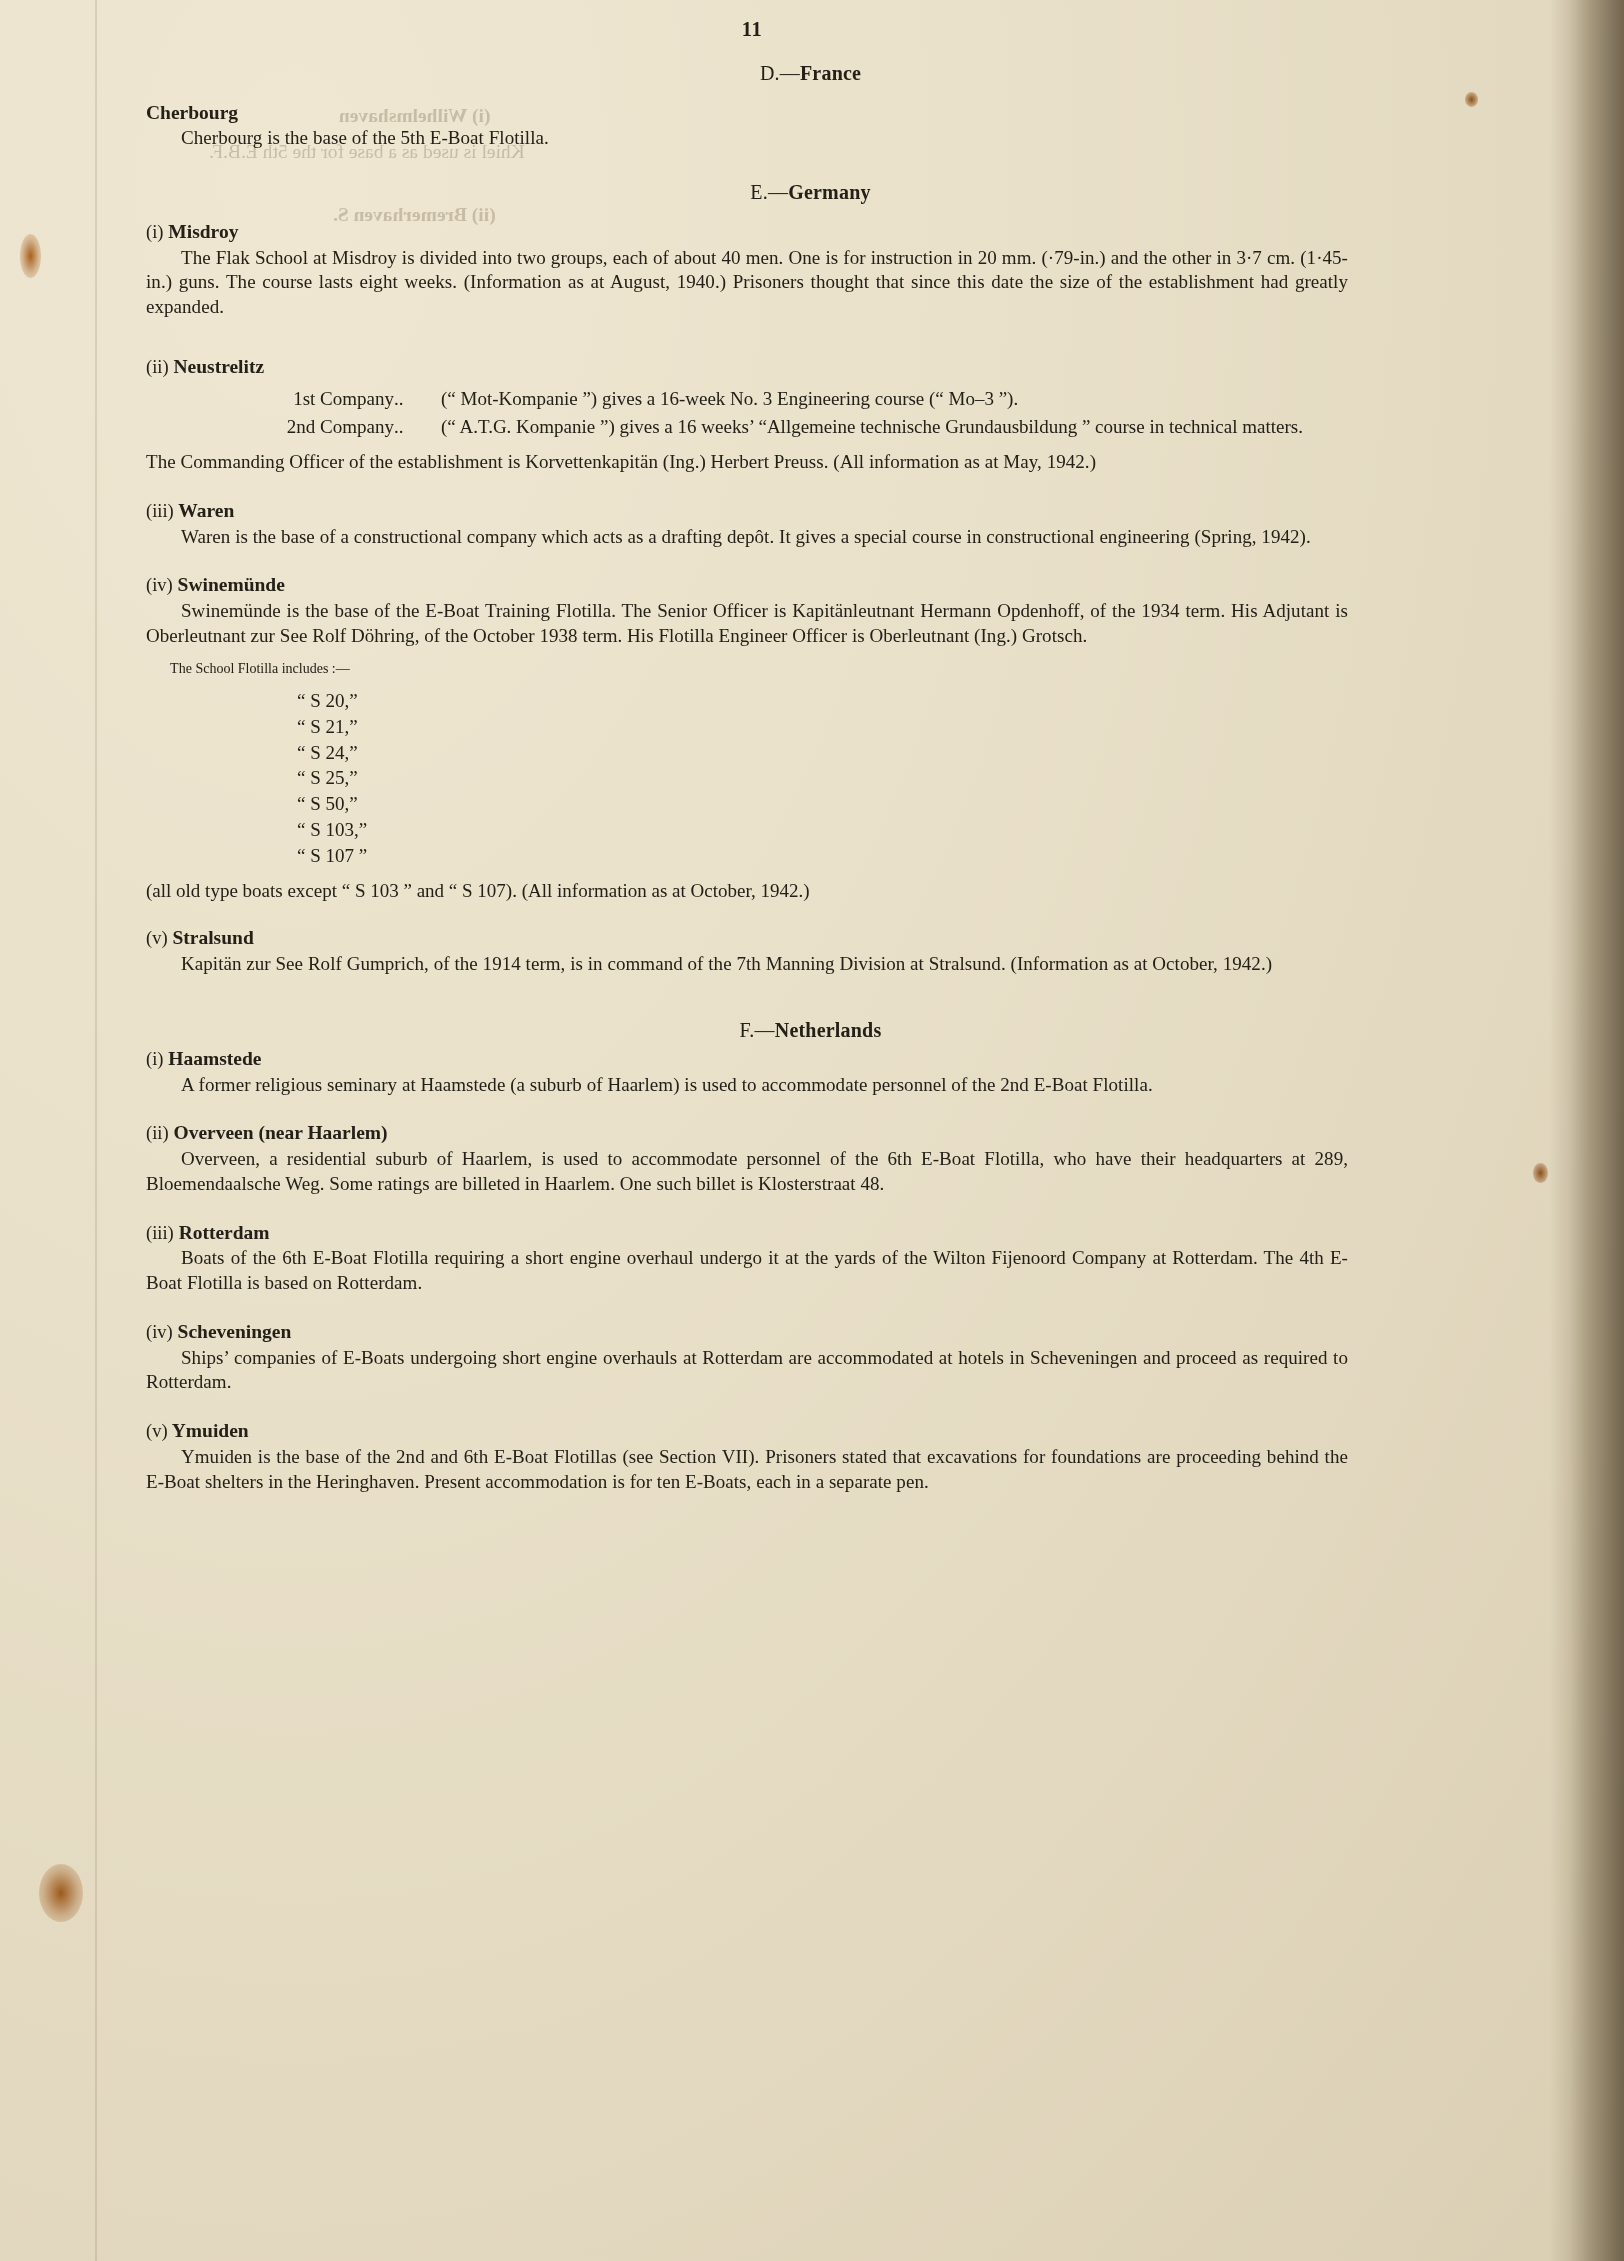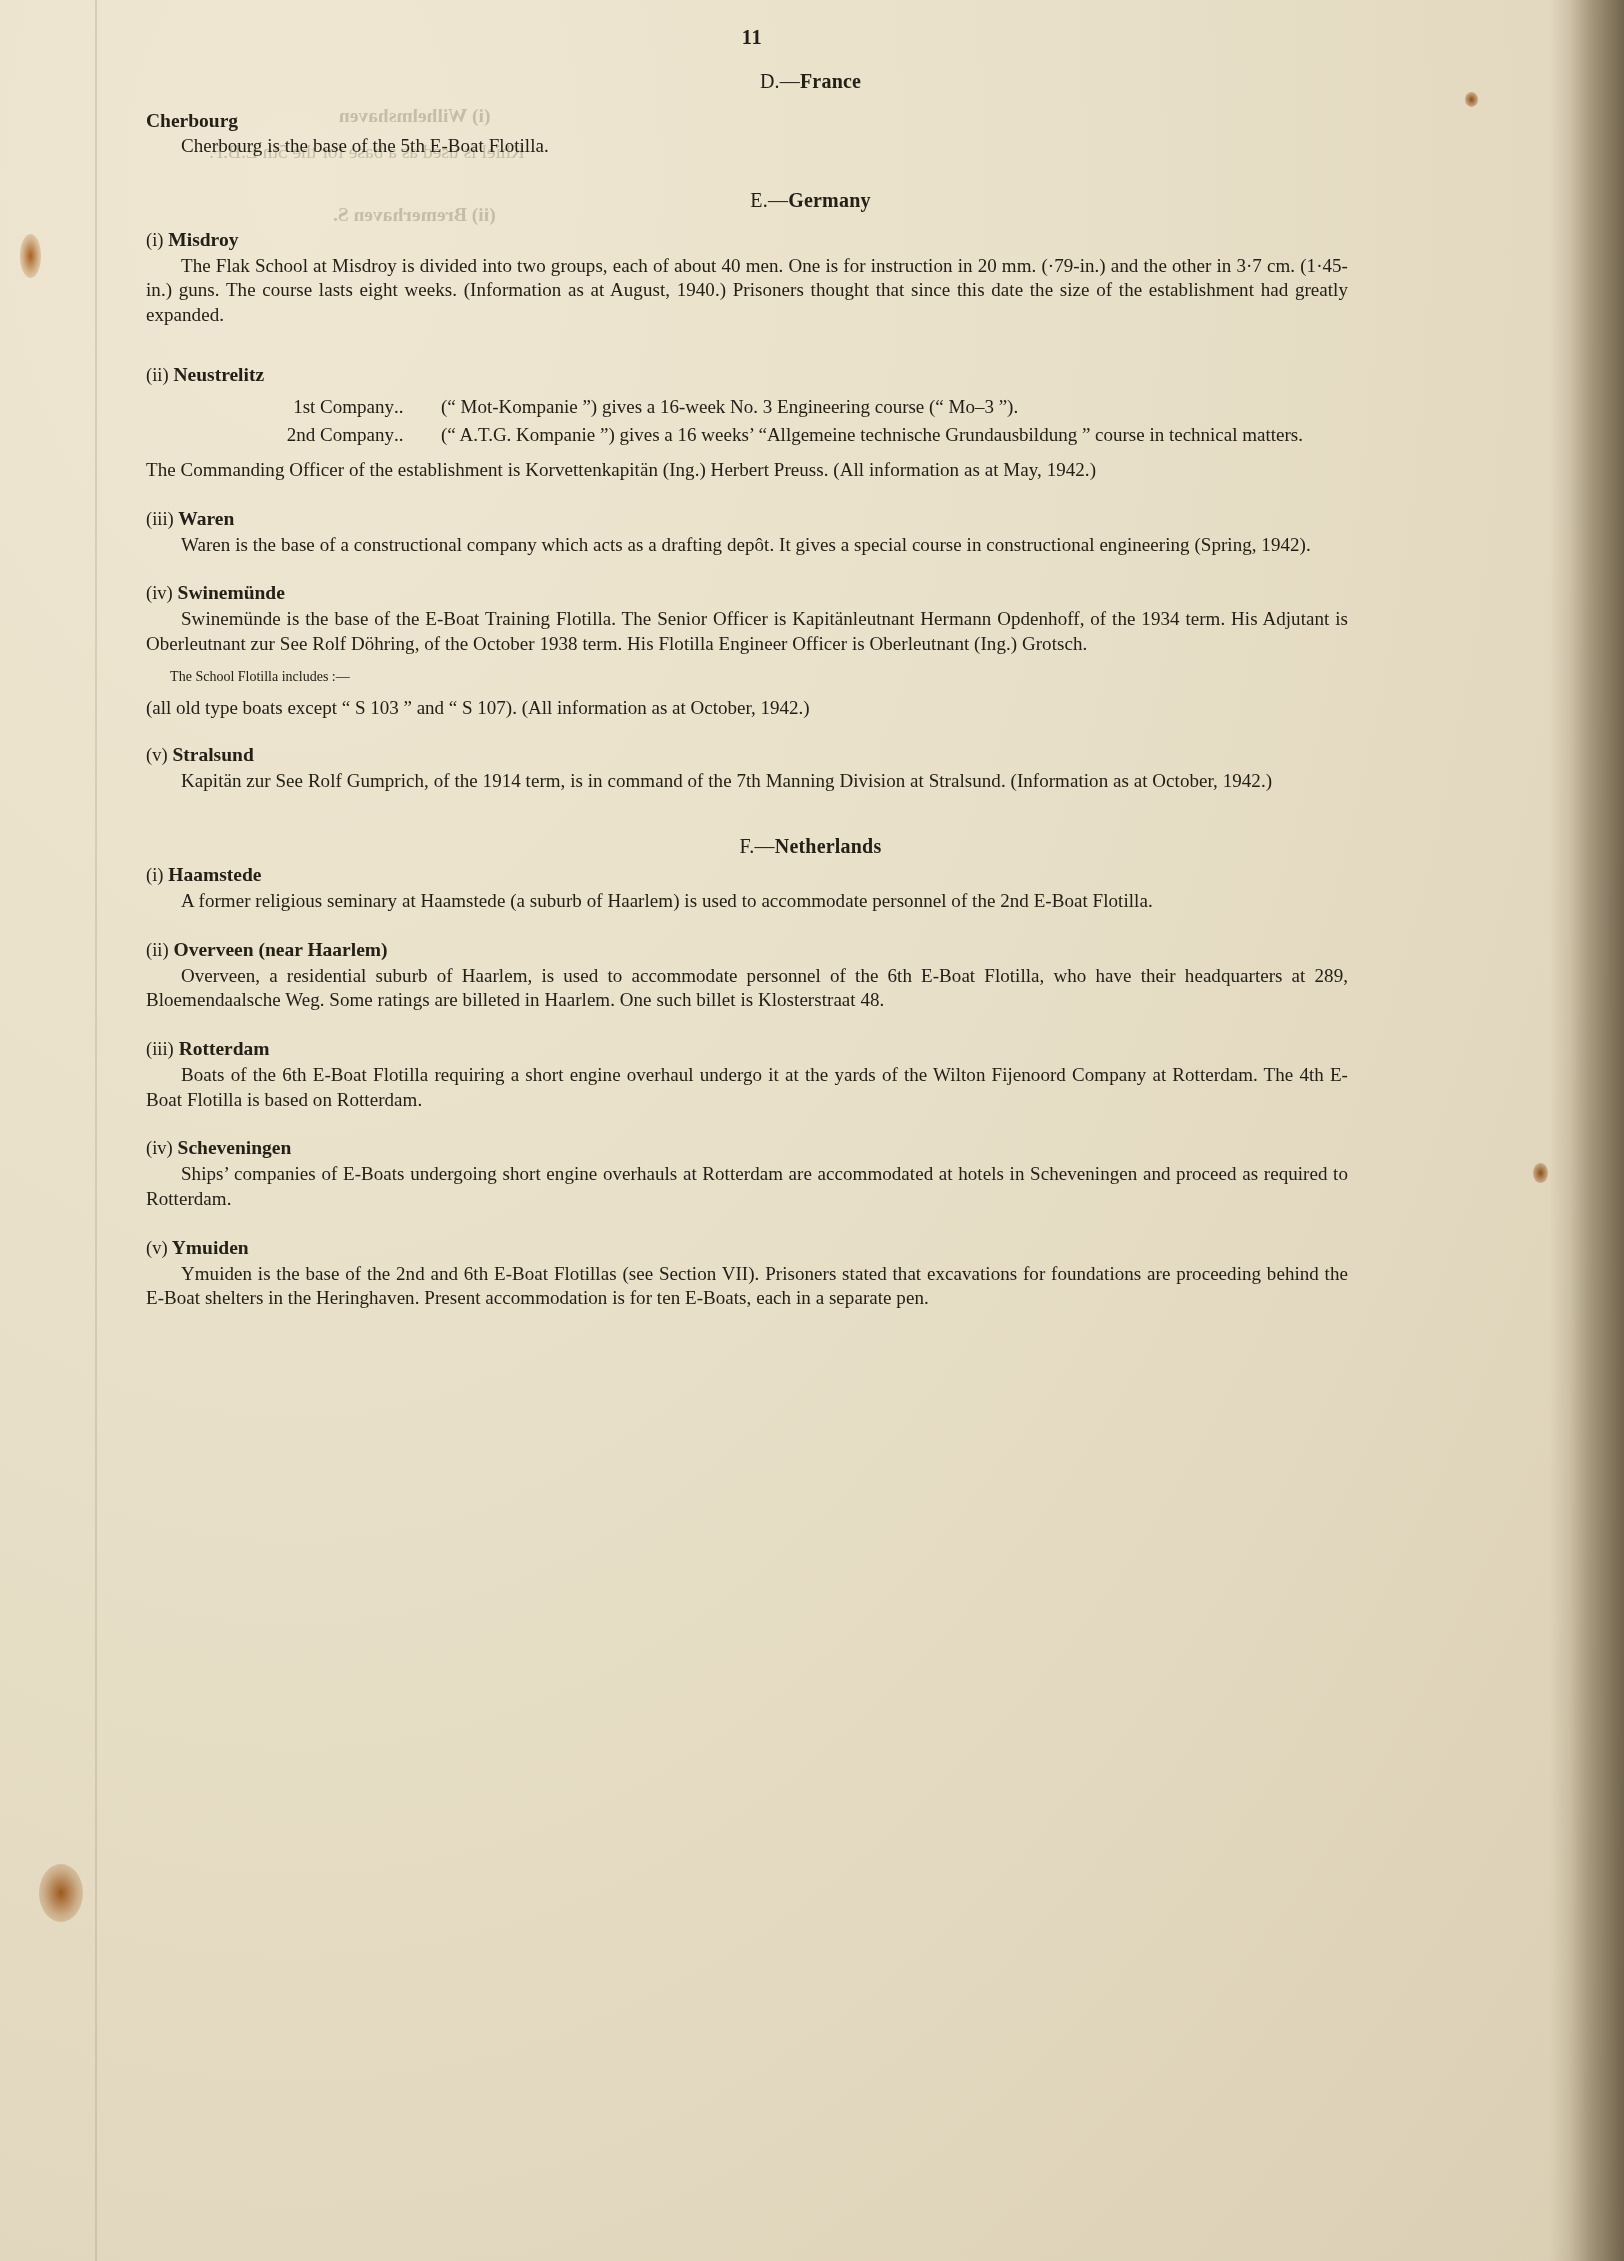--- a/index.html
+++ b/index.html
@@ -51,21 +51,21 @@
   }
   .stain {
     position: absolute;
     border-radius: 50%;
     pointer-events: none;
   }
 
   .content {
     position: absolute;
     left: 175px;
-    top: 12px;
+    top: 4px;
     width: 1271px;
   }
 
   .folio {
     text-align: center;
     font-weight: bold;
     font-size: 20.4px;
     letter-spacing: 0.5px;
     margin-top: 13.6px;
     margin-left: -117px;
@@ -212,20 +212,29 @@
     <p class="body">Waren is the base of a constructional company which acts as a drafting depôt.  It gives a special course in constructional engineering (Spring, 1942).</p>
 
     <div class="sub-head flush" style="margin-top:25px;">
       <span class="num">(iv)</span>
       <span>Swinemünde</span>
     </div>
     <p class="body">Swinemünde is the base of the E-Boat Training Flotilla.  The Senior Officer is Kapitänleutnant Hermann Opdenhoff, of the 1934 term.  His Adjutant is Oberleutnant zur See Rolf Döhring, of the October 1938 term.  His Flotilla Engineer Officer is Oberleutnant (Ing.) Grotsch.</p>
 
     <div class="lead-in">The School Flotilla includes :—</div>
 
+    <div class="boat-list">
+      <div>“ S 20,”</div>
+      <div>“ S 21,”</div>
+      <div>“ S 24,”</div>
+      <div>“ S 25,”</div>
+      <div>“ S 50,”</div>
+      <div>“ S 103,”</div>
+      <div>“ S 107 ”</div>
+    </div>
 
     <div class="footnote-line">(all old type boats except “ S 103 ” and “ S 107).  (All information as at October, 1942.)</div>
 
     <div class="sub-head flush" style="margin-top:25px;">
       <span class="num">(v)</span>
       <span>Stralsund</span>
     </div>
     <p class="body">Kapitän zur See Rolf Gumprich, of the 1914 term, is in command of the 7th Manning Division at Stralsund.  (Information as at October, 1942.)</p>
 
     <div class="center-head" style="margin-top:42px;">

